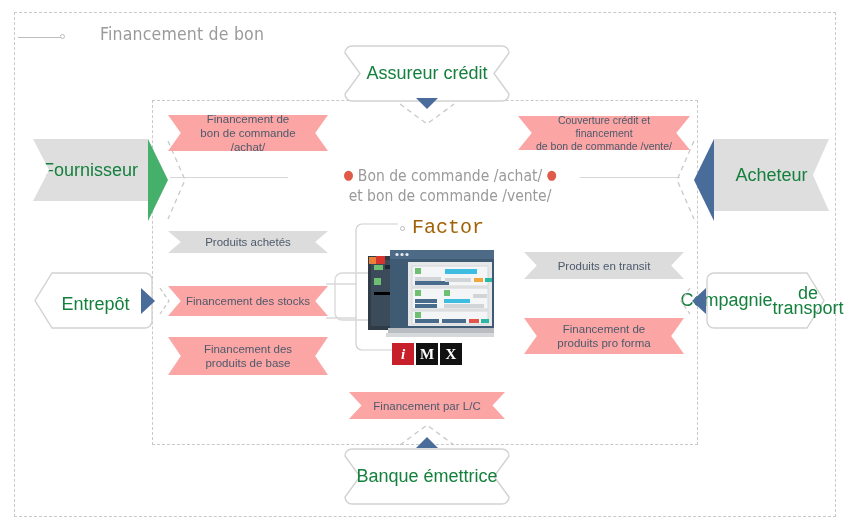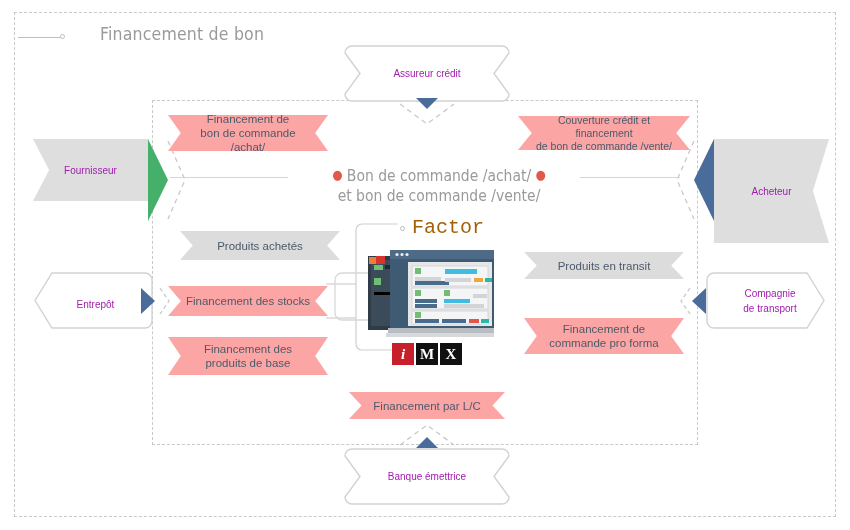--- a/index.html
+++ b/index.html
@@ -92,22 +92,22 @@
   }
   .ribbon.green { background: #fca5a5; }
   .ribbon.grey  { background: #dcdcdc; }
 
   
   .actor {
     display: flex;
     align-items: center;
     justify-content: center;
     text-align: center;
-    color: #a21caf;
-    font-size: 10px;
+    color: #15803d;
+    font-size: 18px;
     line-height: 15px;
     box-sizing: border-box;
   }
   .actor.flagL {
     background: #dedede;
     clip-path: polygon(0% 0%, 100% 0%, 100% 100%, 0% 100%, 14% 50%);
   }
   .actor.flagR {
     background: #dedede;
     clip-path: polygon(0% 0%, 100% 0%, 86% 50%, 100% 100%, 0% 100%);
@@ -115,21 +115,21 @@
 
   
   .svgbox { position: absolute; }
   .svg-outline { fill: #ffffff; stroke: #d2d2d2; stroke-width: 1.4; }
 
   
   .tri { position: absolute; width: 0; height: 0; }
 
   
   #center-text {
-    left: 304px; top: 165px;
+    left: 315px; top: 165px;
     width: 270px;
     text-align: center;
     color: #9a9a9a;
     font-size: 15.5px;
     line-height: 20px;
     font-family: "DejaVu Sans Condensed", "Liberation Sans", sans-serif;
   }
   .bullet {
     color: #e05a4a;
     font-size: 13px;
@@ -208,21 +208,21 @@
   <div class="abs actor flagL" style="left:33px; top:139px; width:115px; height:62px;">
     <span>Fournisseur</span>
   </div>
   <div class="tri abs" style="left:148px; top:139px;
        border-top:41px solid transparent; border-bottom:41px solid transparent;
        border-left:20px solid #45b06a;"></div>
   <svg class="abs" style="left:166px; top:139px;" width="22" height="82">
     <path d="M2,2 L19,41 L2,80" fill="none" stroke="#c9c9c9" stroke-width="1.3" stroke-dasharray="5,4"></path>
   </svg>
 
-  <div class="abs actor flagR" style="left:714px; top:139px; width:115px; height:104px;">
+  <div class="abs actor flagR" style="left:714px; top:139px; width:115px; height:72px;">
     <span>Acheteur</span>
   </div>
   <div class="tri abs" style="left:694px; top:139px;
        border-top:41px solid transparent; border-bottom:41px solid transparent;
        border-right:20px solid #4a6c9b;"></div>
   <svg class="abs" style="left:674px; top:139px;" width="22" height="82">
     <path d="M20,2 L3,41 L20,80" fill="none" stroke="#c9c9c9" stroke-width="1.3" stroke-dasharray="5,4"></path>
   </svg>
 
   <svg class="svgbox" style="left:31px; top:272px;" width="122" height="57">
@@ -234,21 +234,21 @@
   <div class="tri abs" style="left:141px; top:288px;
        border-top:13px solid transparent; border-bottom:13px solid transparent;
        border-left:14px solid #4a6c9b;"></div>
   <svg class="abs" style="left:158px; top:286px;" width="14" height="30">
     <path d="M2,2 L11,15 L2,28" fill="none" stroke="#c9c9c9" stroke-width="1.3" stroke-dasharray="4,3"></path>
   </svg>
 
   <svg class="svgbox" style="left:706px; top:272px;" width="122" height="57">
     <path class="svg-outline" d="M8,1 H101 L118,28.5 L101,56 H8 a7,7 0 0 1 -7,-7 V8 a7,7 0 0 1 7,-7 Z"></path>
   </svg>
-  <div class="abs actor" style="left:706px; top:272px; width:112px; height:57px; flex-direction:column;margin-left:8px;">
+  <div class="abs actor" style="left:706px; top:272px; width:112px; height:57px; flex-direction:row;">
     <span>Compagnie</span>
     <span>de transport</span>
   </div>
   <div class="tri abs" style="left:692px; top:288px;
        border-top:13px solid transparent; border-bottom:13px solid transparent;
        border-right:14px solid #4a6c9b;"></div>
   <svg class="abs" style="left:678px; top:286px;" width="14" height="30">
     <path d="M12,2 L3,15 L12,28" fill="none" stroke="#c9c9c9" stroke-width="1.3" stroke-dasharray="4,3"></path>
   </svg>
 
@@ -261,21 +261,21 @@
       <span class="bullet">●</span>
     </div>
     <div>et bon de commande /vente/</div>
   </div>
 
   <div class="abs ribbon green" style="left:168px; top:115px; width:160px; height:36px; flex-direction:column;">
     <span>Financement de</span>
     <span>bon de commande /achat/</span>
   </div>
 
-  <div class="abs ribbon grey" style="left:180px; top:231px; width:160px; height:29px;">
+  <div class="abs ribbon grey" style="left:168px; top:231px; width:160px; height:22px;">
     <span>Produits achetés</span>
   </div>
 
   <div class="abs ribbon green" style="left:168px; top:286px; width:160px; height:30px;">
     <span>Financement des stocks</span>
   </div>
 
   <div class="abs ribbon green" style="left:168px; top:337px; width:160px; height:38px; flex-direction:column;">
     <span>Financement des</span>
     <span>produits de base</span>
@@ -285,21 +285,21 @@
     <span>Couverture crédit et financement</span>
     <span>de bon de commande /vente/</span>
   </div>
 
   <div class="abs ribbon grey" style="left:524px; top:252px; width:160px; height:27px;text-align:center;">
     <span>Produits en transit</span>
   </div>
 
   <div class="abs ribbon green" style="left:524px; top:318px; width:160px; height:36px; flex-direction:column;">
     <span>Financement de</span>
-    <span>commande pro forma</span>
+    <span>produits pro forma</span>
   </div>
 
   <div class="abs ribbon green" style="left:349px; top:392px; width:156px; height:27px;">
     <span>Financement par L/C</span>
   </div>
 
   <svg class="abs" style="left:326px; top:218px;" width="100" height="150">
 
     <path class="conn" d="M30,126 L30,12 a6,6 0 0 1 6,-6 L72,6"></path>
 

